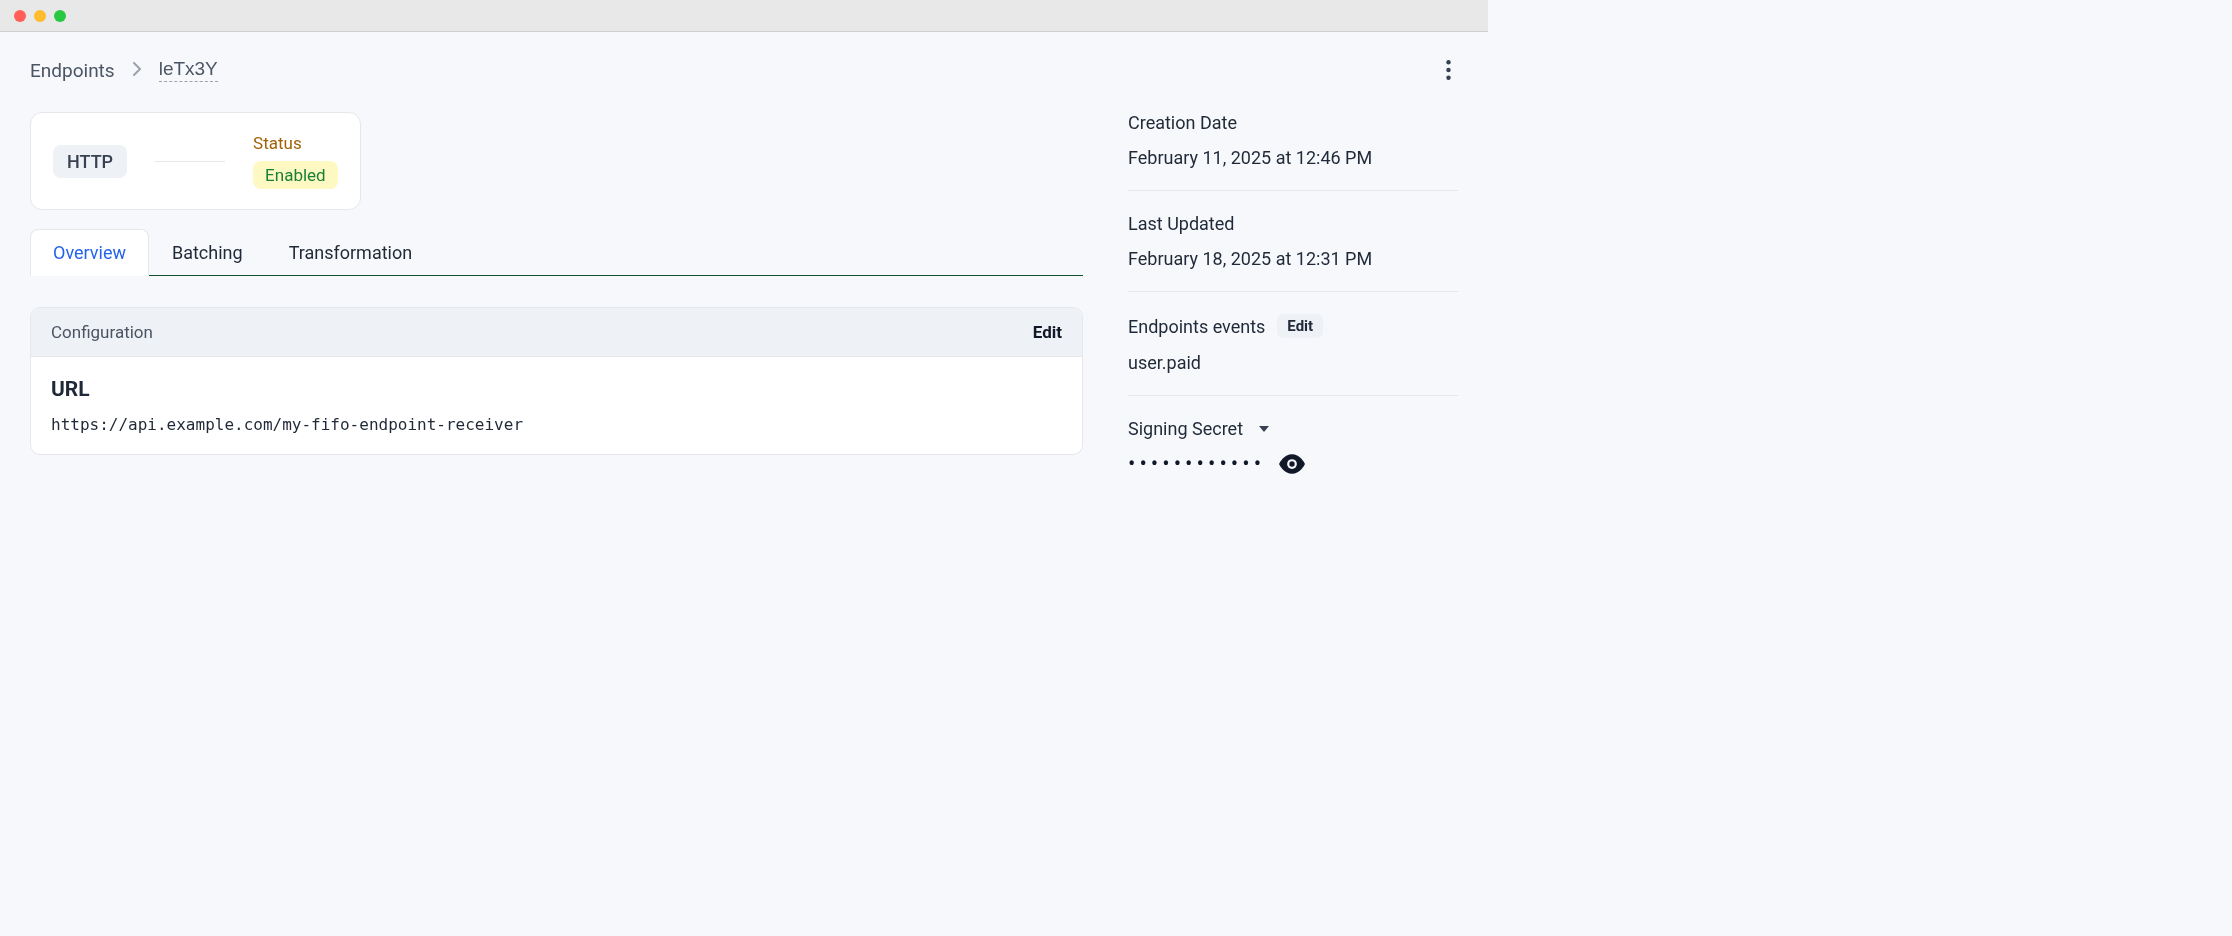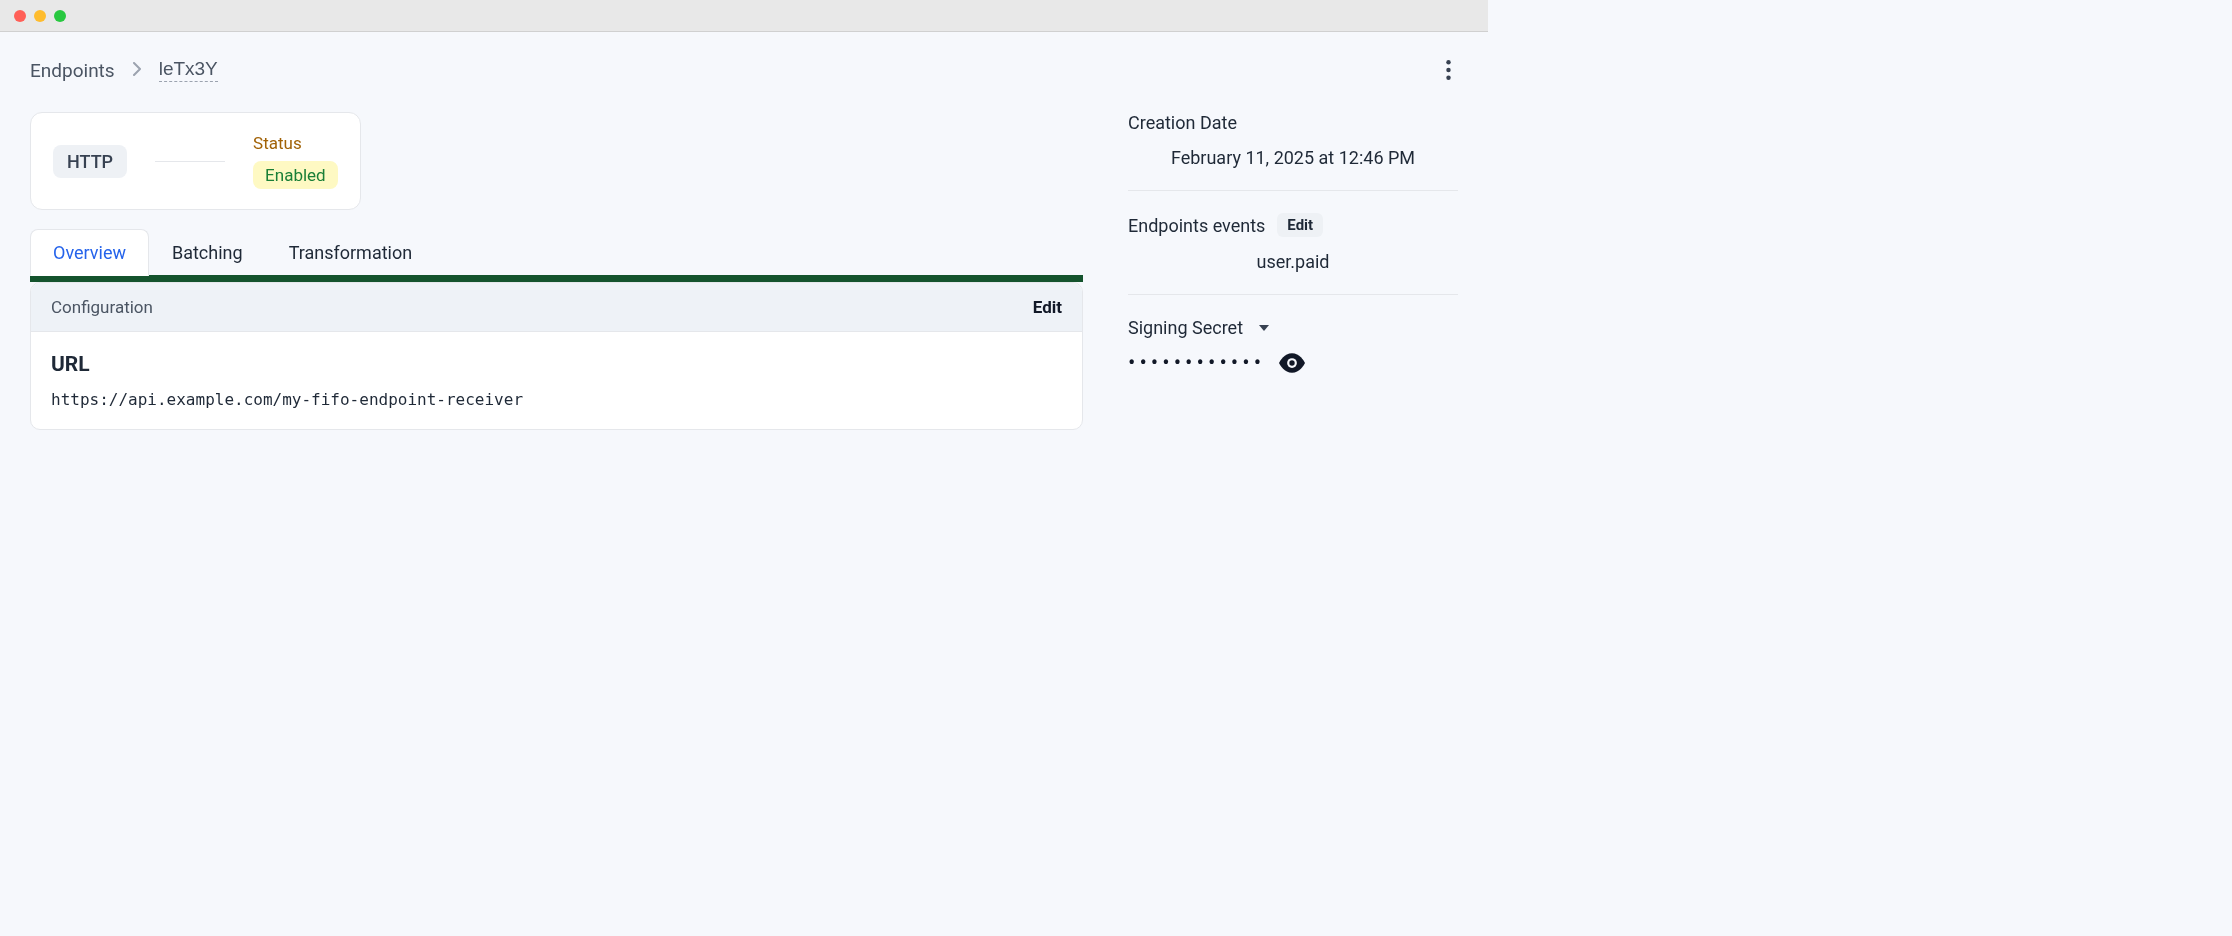--- a/index.html
+++ b/index.html
@@ -122,42 +122,42 @@
       color: #1a7f37;
       font-size: 17px;
       padding: 4px 12px;
       border-radius: 8px;
       display: inline-block;
       width: fit-content;
     }
 
     .tabs {
       display: flex;
-      border-bottom: 7px solid #14532d;
+      border-bottom: 1px solid #14532d;
     }
     .tab {
       padding: 12px 22px;
       font-size: 18px;
       color: #1f2937;
       cursor: pointer;
       border: 1px solid transparent;
       border-bottom: none;
       position: relative;
       top: 1px;
     }
     .tab.active {
       color: #2563eb;
       background: #fff;
       border: 1px solid #e5e7eb;
       border-bottom: 1px solid #fff;
       border-radius: 8px 8px 0 0;
     }
 
     .config-panel {
-      margin-top: 0;
+      margin-top: 31px;
       border: 1px solid #e5e7eb;
       border-radius: 10px;
       overflow: hidden;
       background: #fff;
     }
     .config-header {
       background: #eef2f7;
       padding: 14px 20px;
       display: flex;
       justify-content: space-between;
@@ -207,21 +207,20 @@
       font-size: 18px;
       color: #1f2937;
       margin-bottom: 14px;
       display: flex;
       align-items: center;
       gap: 12px;
     }
     .side-value {
       font-size: 18px;
       color: #1f2937;
-      text-align: center;
     }
     .side-edit-btn {
       background: #eef1f5;
       padding: 3px 10px;
       border-radius: 6px;
       font-size: 15px;
       font-weight: 700;
       cursor: pointer;
     }
     .secret-row {
@@ -308,20 +307,24 @@
         </div>
       </div>
     </div>
 
     <div class="right-col">
       <div class="side-section">
         <div class="side-label">Creation Date</div>
         <div class="side-value">February 11, 2025 at 12:46 PM</div>
       </div>
 
+      <div class="side-section">
+        <div class="side-label">Last Updated</div>
+        <div class="side-value">February 18, 2025 at 12:31 PM</div>
+      </div>
 
       <div class="side-section">
         <div class="side-label">
           <span>Endpoints events</span>
           <span class="side-edit-btn">Edit</span>
         </div>
         <div class="side-value">user.paid</div>
       </div>
 
       <div class="side-section">

